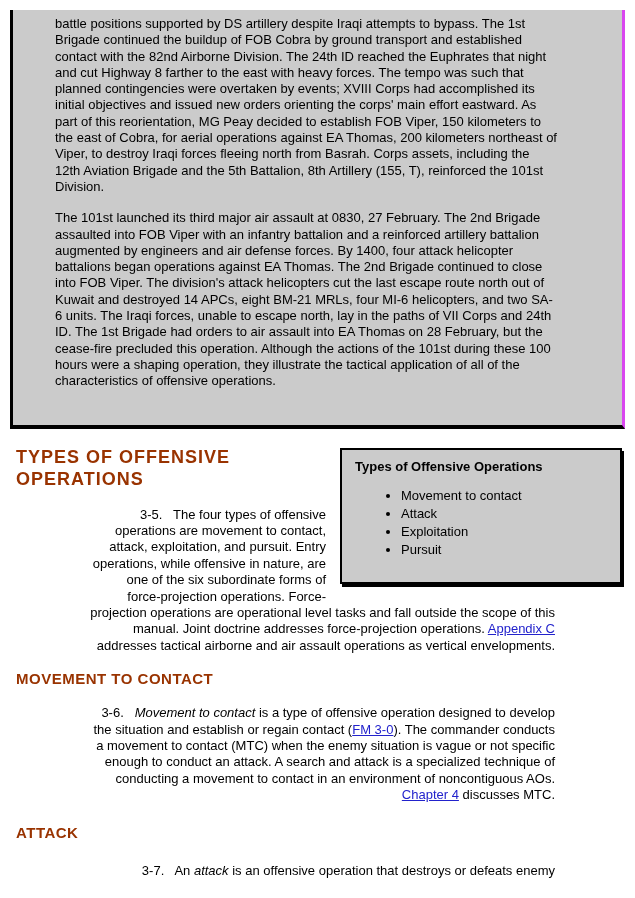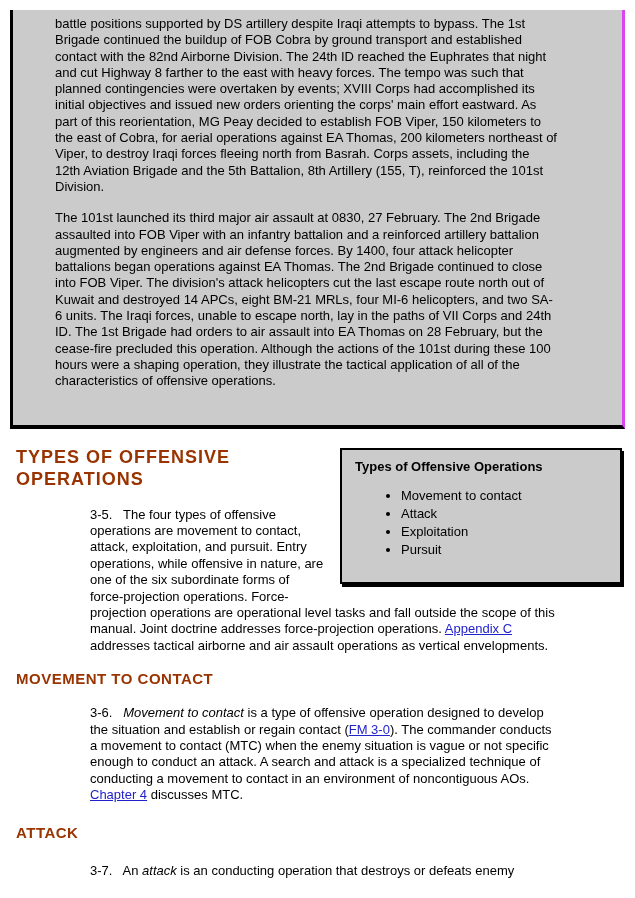--- a/index.html
+++ b/index.html
@@ -49,20 +49,21 @@
     color: #993300;
     font-size: 18px;
     line-height: 22px;
     font-weight: bold;
     letter-spacing: 1px;
   }
   .body-para {
     margin: 17px 70px 0 74px;
     font-size: 13px;
     line-height: 16.4px;
+    text-align: right;
   }
   .sub-section { padding: 0 10px 0 16px; }
   .sub-heading {
     clear: both;
     margin: 16px 0 0 0;
     color: #993300;
     font-size: 15px;
     font-weight: bold;
     letter-spacing: 0.5px;
   }
@@ -101,16 +102,16 @@
     <p class="body-para"><span>3-5.&nbsp;&nbsp; The four types of offensive operations are movement to contact, attack, exploitation, and pursuit. Entry operations, while offensive in nature, are one of the six subordinate forms of force-projection operations. Force-projection operations are operational level tasks and fall outside the scope of this manual. Joint doctrine addresses force-projection operations. </span><a href="#" class="doc-link">Appendix C</a><span> addresses tactical airborne and air assault operations as vertical envelopments.</span></p>
   </div>
 
   <div class="sub-section mtc-section">
     <h2 class="sub-heading">MOVEMENT TO CONTACT</h2>
     <p class="body-para"><span>3-6.&nbsp;&nbsp; </span><em>Movement to contact</em><span> is a type of offensive operation designed to develop the situation and establish or regain contact (</span><a href="#" class="doc-link">FM 3-0</a><span>). The commander conducts a movement to contact (MTC) when the enemy situation is vague or not specific enough to conduct an attack. A search and attack is a specialized technique of conducting a movement to contact in an environment of noncontiguous AOs. </span><a href="#" class="doc-link">Chapter 4</a><span> discusses MTC.</span></p>
   </div>
 
   <div class="sub-section attack-section">
     <h2 class="sub-heading">ATTACK</h2>
-    <p class="body-para"><span>3-7.&nbsp;&nbsp; An </span><em>attack</em><span> is an conducting operation that destroys or defeats enemy</span></p>
+    <p class="body-para"><span>3-7.&nbsp;&nbsp; An </span><em>attack</em><span> is an offensive operation that destroys or defeats enemy</span></p>
   </div>
 
 </div>
 
 </body></html>

